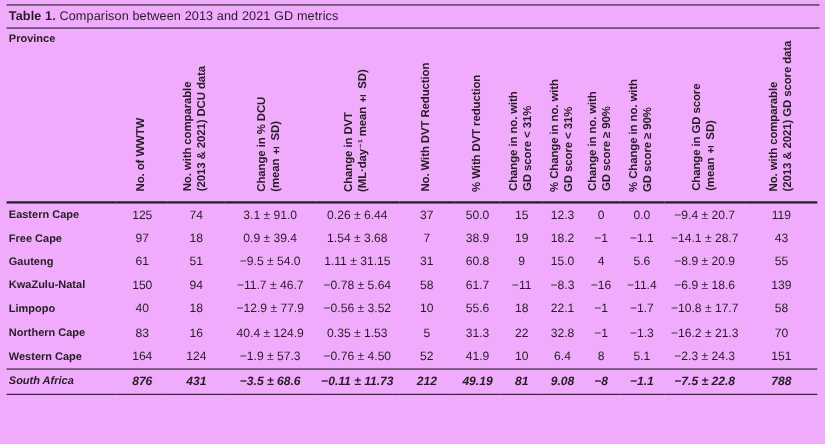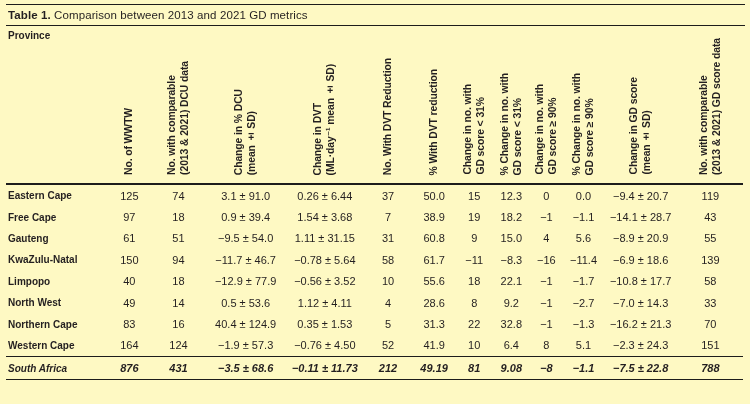--- a/index.html
+++ b/index.html
@@ -1,21 +1,21 @@
 <!DOCTYPE html>
 <html><head>
 <meta charset="utf-8">
 <style>
   html, body { margin: 0; padding: 0; background: #ffffff; }
   body {
     width: 750px; height: 404px; overflow: hidden;
     font-family: "Liberation Sans", "DejaVu Sans", sans-serif;
     color: #231f20;
   }
-  .page { box-sizing: border-box; width: 750px; height: 404px; padding: 4px 5px 0 6px; background: #fef9c3; }
+  .page { box-sizing: border-box; width: 750px; height: 404px; padding: 4px 5px 0 6px; background: #f0abfc; }
   .rule-top { border-top: 1.7px solid #1d1d1b; }
   .caption { font-size: 11.5px; padding: 4px 0 4px 2px; letter-spacing: 0.1px; }
   .caption .cap-label { font-weight: 700; }
   .rule-mid { border-top: 1.2px solid #1d1d1b; }
   table.gd { width: 737px; border-collapse: collapse; table-layout: fixed; }
   thead th {
     vertical-align: bottom; text-align: center;
     padding: 0 0 4px 0; height: 153px;
     border-bottom: 2.6px solid #1d1d1b;
     font-weight: 700;
@@ -165,35 +165,20 @@
         <td>10</td>
         <td>55.6</td>
         <td>18</td>
         <td>22.1</td>
         <td>−1</td>
         <td>−1.7</td>
         <td>−10.8 ± 17.7</td>
         <td>58</td>
       </tr>
       <tr>
-        <td class="province">North West</td>
-        <td>49</td>
-        <td>14</td>
-        <td>0.5 ± 53.6</td>
-        <td>1.12 ± 4.11</td>
-        <td>4</td>
-        <td>28.6</td>
-        <td>8</td>
-        <td>9.2</td>
-        <td>−1</td>
-        <td>−2.7</td>
-        <td>−7.0 ± 14.3</td>
-        <td>33</td>
-      </tr>
-      <tr>
         <td class="province">Northern Cape</td>
         <td>83</td>
         <td>16</td>
         <td>40.4 ± 124.9</td>
         <td>0.35 ± 1.53</td>
         <td>5</td>
         <td>31.3</td>
         <td>22</td>
         <td>32.8</td>
         <td>−1</td>

